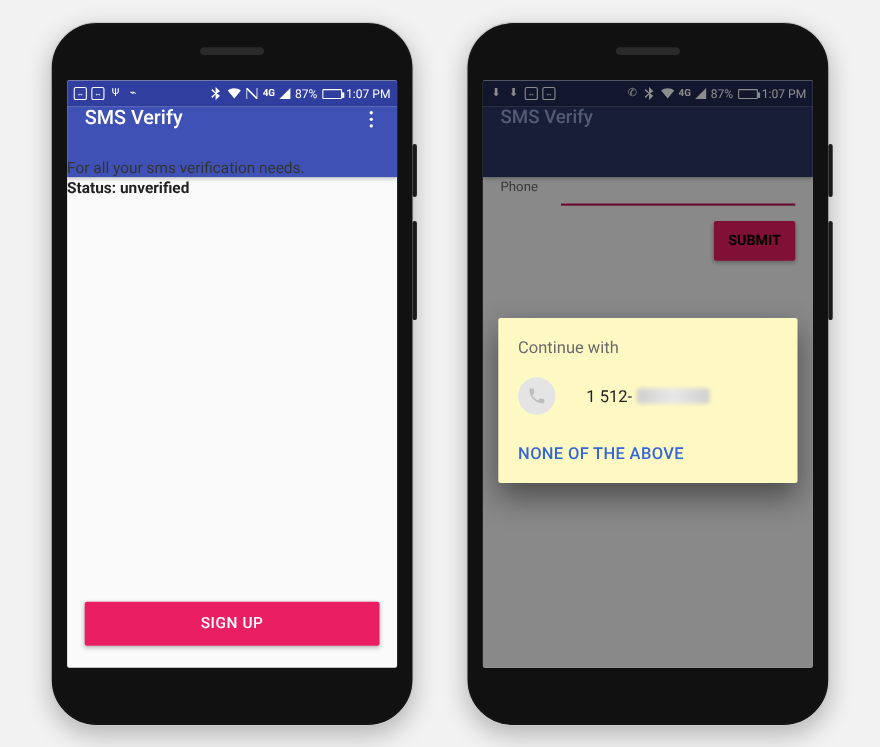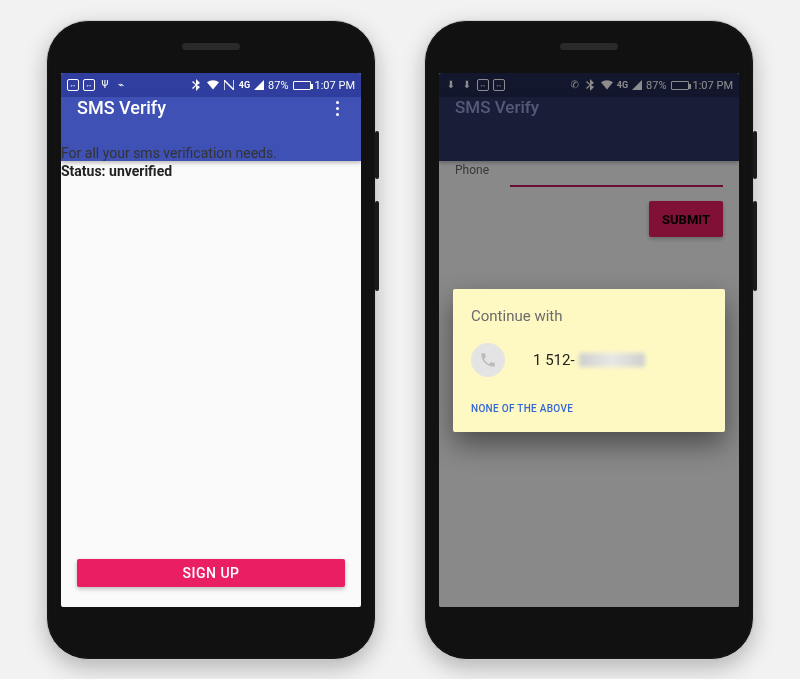--- a/index.html
+++ b/index.html
@@ -103,21 +103,21 @@
     position: absolute;
     top: 72px; left: 0; right: 0; bottom: 0;
     padding: 0;
   }
   .tagline { font-size: 14px; color: #333; margin-bottom: 2px; }
   .status  { font-size: 14px; font-weight: bold; color: #222; }
 
   .signup-btn {
     position: absolute;
     left: 16px; right: 16px; bottom: 20px;
-    height: 28px;
+    height: 40px;
     background: #e91e63;
     color: #fff;
     display: flex; align-items: center; justify-content: center;
     font-size: 14px; font-weight: 500; letter-spacing: 0.5px;
     box-shadow: 0 2px 4px rgba(0,0,0,0.25);
     border-radius: 2px;
   }
 
   .signup-page {
     position: absolute;
@@ -168,21 +168,21 @@
     background: #e4e4e4; display:flex; align-items:center; justify-content:center;
     color:#bdbdbd;
   }
   .phone-number { font-size: 15px; color: #222; display: flex; align-items: center; gap: 4px; }
   .blurred {
     display:inline-block; width: 66px; height: 14px;
     background: linear-gradient(90deg,#cfcfcf,#e8e8e8,#cfcfcf);
     filter: blur(2px); border-radius: 2px;
   }
   .dialog-action {
-    color: #3367d6; font-size: 10px; font-weight: 500; letter-spacing: 0.3px;
+    color: #3367d6; font-size: 15px; font-weight: 500; letter-spacing: 0.3px;
     padding: 6px 0;
   }
   svg { display: block; }
 </style>
 </head>
 <body>
 
 <div class="stage">
 
   <div class="phone phone-left">

